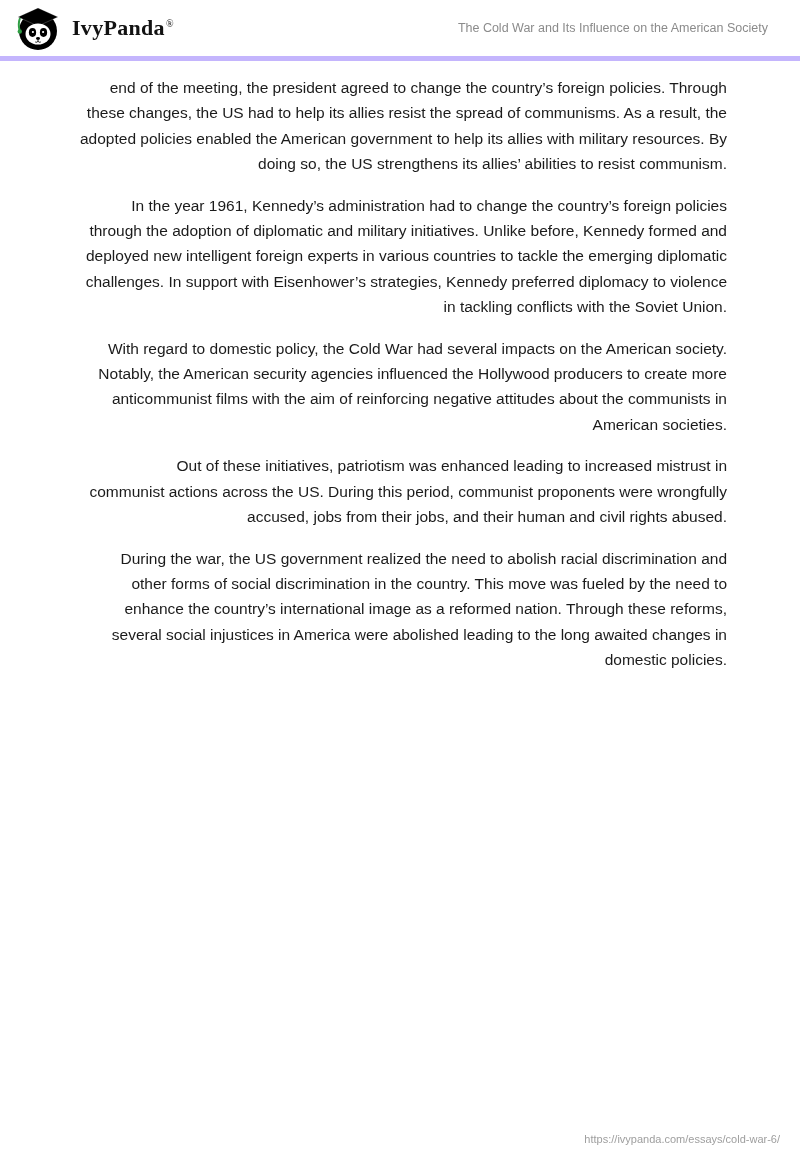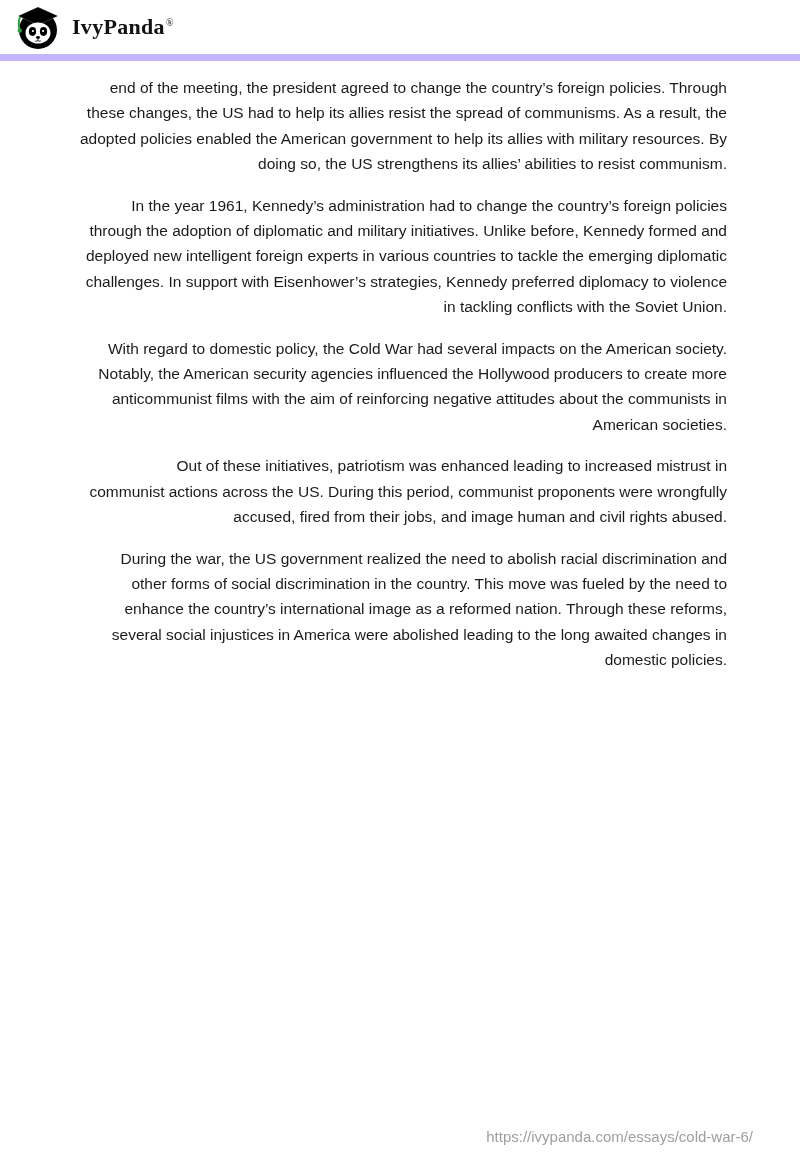--- a/index.html
+++ b/index.html
@@ -11,21 +11,21 @@
     font-family: "Liberation Sans", sans-serif;
     overflow: hidden;
   }
 
   
   .header {
     height: 61px;
     display: flex;
     align-items: center;
     padding: 6px 32px 6px 14px;
-    border-bottom: 7px solid #c4b5fd;
+    border-bottom: 5px solid #c4b5fd;
     background: #ffffff;
   }
   .logo-wrap {
     display: flex;
     align-items: center;
     gap: 10px;
   }
   .logo-svg { display: block; }
   .brand {
     font-family: "Liberation Serif", serif;
@@ -59,23 +59,23 @@
     color: #1b1b1b;
     margin-bottom: 16px;
     text-indent: 30px;
     text-align: right;
   }
   .content p.no-indent { text-indent: 0; }
 
   
   .footer-url {
     position: absolute;
-    right: 47px;
+    right: 20px;
     bottom: 15px;
-    font-size: 15px;
+    font-size: 11px;
     color: #9e9e9e;
   }
 </style>
 </head>
 <body>
 
 <div class="header">
   <div class="logo-wrap">
     <svg class="logo-svg" width="48" height="48" viewBox="0 0 48 48">
 
@@ -92,23 +92,24 @@
       <ellipse cx="18.5" cy="28.5" rx="3.6" ry="4.4" fill="#000000"></ellipse>
       <ellipse cx="29.5" cy="28.5" rx="3.6" ry="4.4" fill="#000000"></ellipse>
       <circle cx="18.9" cy="28" r="1.1" fill="#ffffff"></circle>
       <circle cx="29.1" cy="28" r="1.1" fill="#ffffff"></circle>
 
       <ellipse cx="24" cy="34.5" rx="2" ry="1.4" fill="#000000"></ellipse>
       <path d="M24,35.8 L24,37.2 M24,37.2 C22.8,38.6 21.8,38.4 21.2,37.8 M24,37.2 C25.2,38.6 26.2,38.4 26.8,37.8" stroke="#000000" stroke-width="0.9" fill="none"></path>
     </svg>
     <div class="brand"><span>IvyPanda</span><sup>®</sup></div>
   </div>
+  <div class="doc-title">The Cold War and Its Influence on the American Society</div>
 </div>
 
 <div class="content">
   <p class="no-indent">end of the meeting, the president agreed to change the country’s foreign policies. Through these changes, the US had to help its allies resist the spread of communisms. As a result, the adopted policies enabled the American government to help its allies with military resources. By doing so, the US strengthens its allies’ abilities to resist communism.</p>
   <p>In the year 1961, Kennedy’s administration had to change the country’s foreign policies through the adoption of diplomatic and military initiatives. Unlike before, Kennedy formed and deployed new intelligent foreign experts in various countries to tackle the emerging diplomatic challenges. In support with Eisenhower’s strategies, Kennedy preferred diplomacy to violence in tackling conflicts with the Soviet Union.</p>
   <p>With regard to domestic policy, the Cold War had several impacts on the American society. Notably, the American security agencies influenced the Hollywood producers to create more anticommunist films with the aim of reinforcing negative attitudes about the communists in American societies.</p>
-  <p>Out of these initiatives, patriotism was enhanced leading to increased mistrust in communist actions across the US. During this period, communist proponents were wrongfully accused, fired from their jobs, and image human and civil rights abused.</p>
+  <p>Out of these initiatives, patriotism was enhanced leading to increased mistrust in communist actions across the US. During this period, communist proponents were wrongfully accused, jobs from their jobs, and their human and civil rights abused.</p>
   <p>During the war, the US government realized the need to abolish racial discrimination and other forms of social discrimination in the country. This move was fueled by the need to enhance the country’s international image as a reformed nation. Through these reforms, several social injustices in America were abolished leading to the long awaited changes in domestic policies.</p>
 </div>
 
 <div class="footer-url">https://ivypanda.com/essays/cold-war-6/</div>
 
 </body></html>

